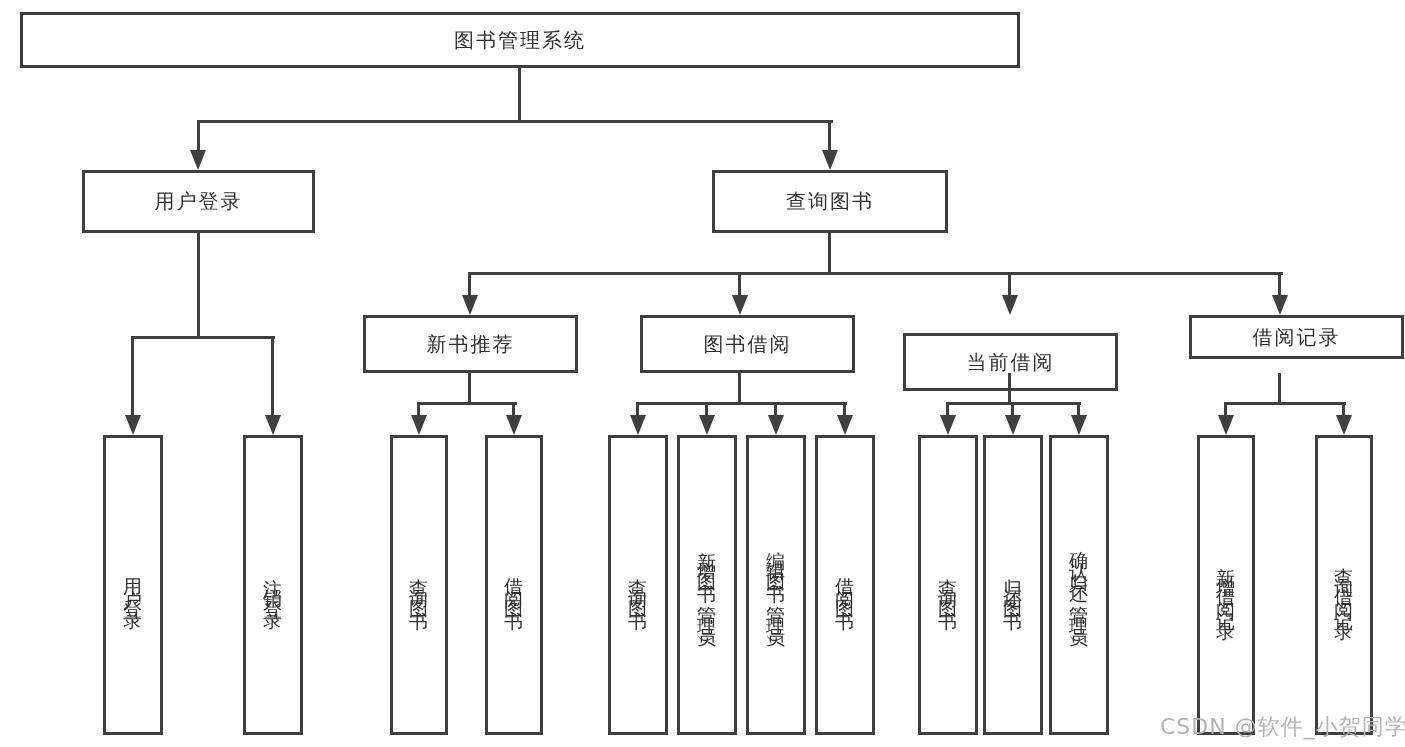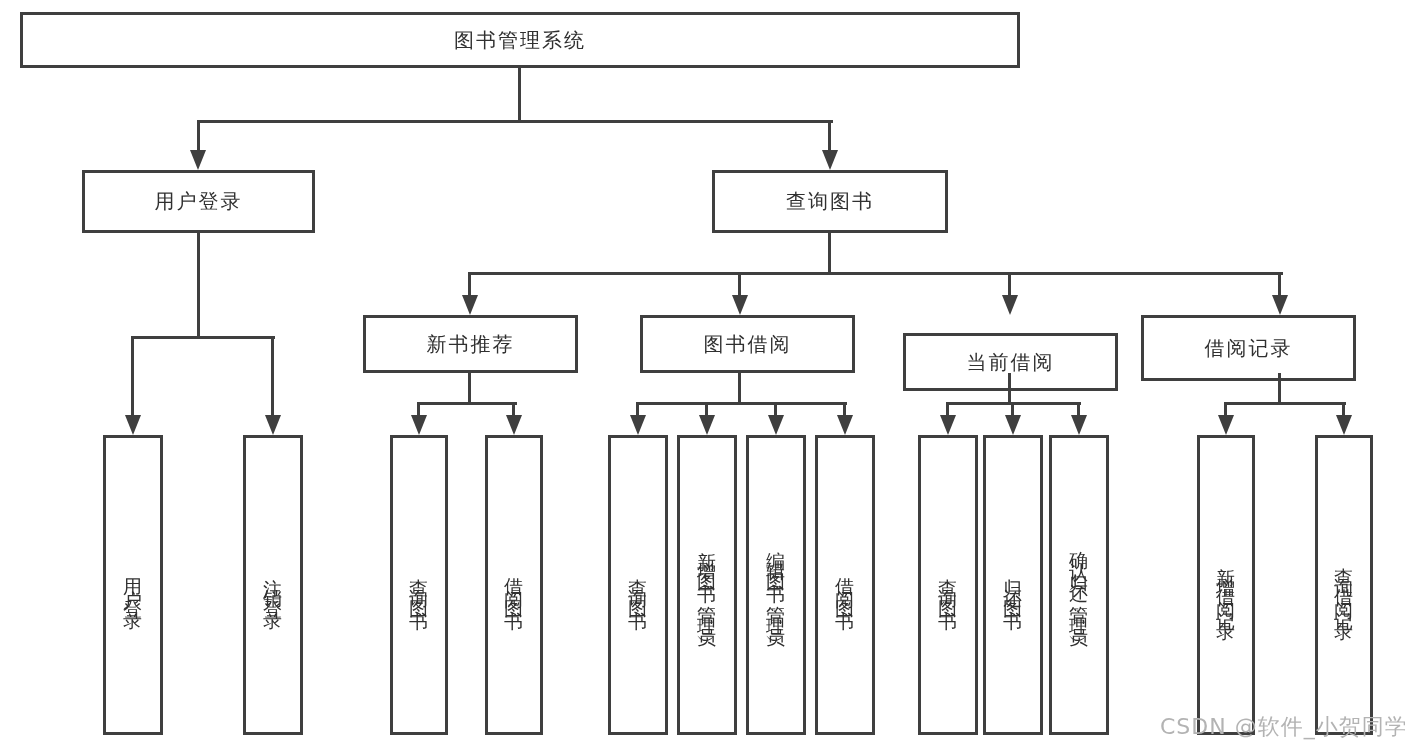--- a/index.html
+++ b/index.html
@@ -102,21 +102,21 @@
 
   <div class="box" style="left:363px;top:315px;width:215px;height:58px;">
     <span class="hlabel">新书推荐</span>
   </div>
   <div class="box" style="left:640px;top:315px;width:215px;height:58px;">
     <span class="hlabel">图书借阅</span>
   </div>
   <div class="box" style="left:903px;top:333px;width:215px;height:58px;">
     <span class="hlabel">当前借阅</span>
   </div>
-  <div class="box" style="left:1141px;top:315px;width:215px;height:66px;">
+  <div class="box" style="left:1189px;top:315px;width:215px;height:44px;">
     <span class="hlabel">借阅记录</span>
   </div>
 
   <div class="vline" style="left:468px;top:373px;height:32px;"></div>
   <div class="hline" style="left:417px;top:402px;width:100px;"></div>
   <div class="vline" style="left:417px;top:405px;height:12px;"></div>
   <div class="arrow" style="left:411px;top:415px;"></div>
   <div class="vline" style="left:512px;top:405px;height:12px;"></div>
   <div class="arrow" style="left:506px;top:415px;"></div>
 

